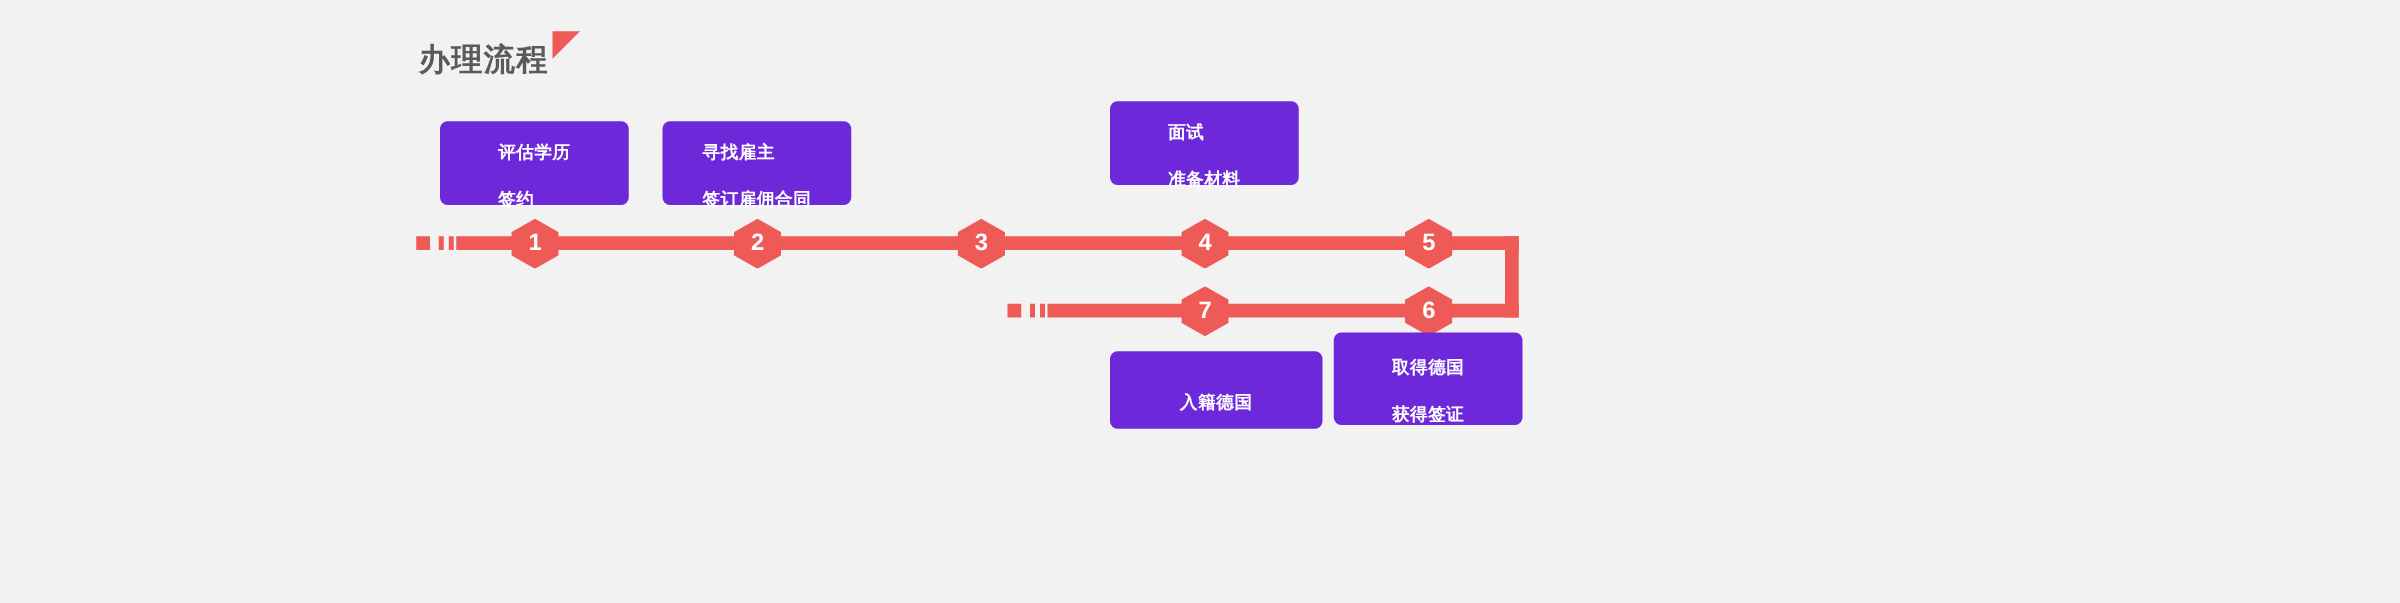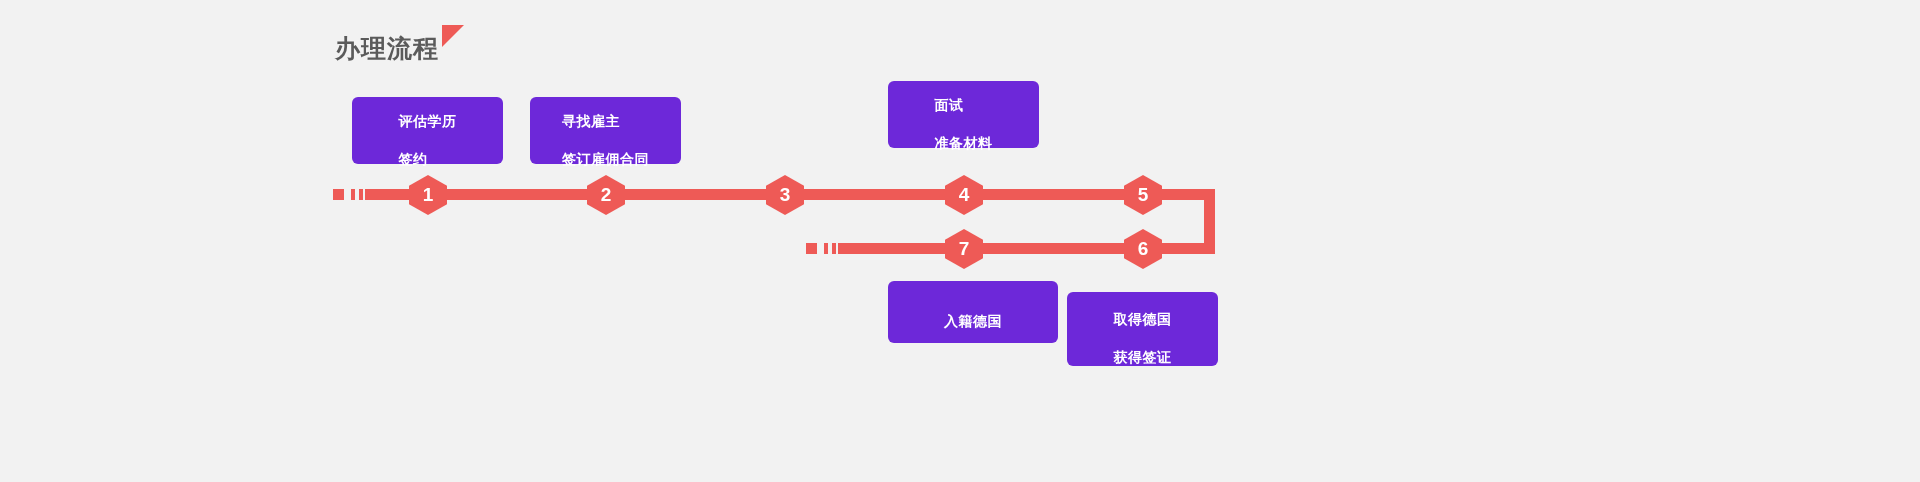--- a/index.html
+++ b/index.html
@@ -137,20 +137,20 @@
   <div class="step" style="left:1124px;top:229px;">
     <span>6</span>
   </div>
 
   <div class="card" style="left:888px;top:281px;width:170px;height:62px;">
     <div class="lines">
       <span>入籍德国</span>
     </div>
   </div>
 
-  <div class="card" style="left:1067px;top:292px;width:151px;height:74px;">
+  <div class="card" style="left:1067px;top:266px;width:151px;height:74px;">
     <div class="lines">
       <span>取得德国</span><br>
       <span>获得签证</span>
     </div>
   </div>
 
 </div>
 
 </body></html>

